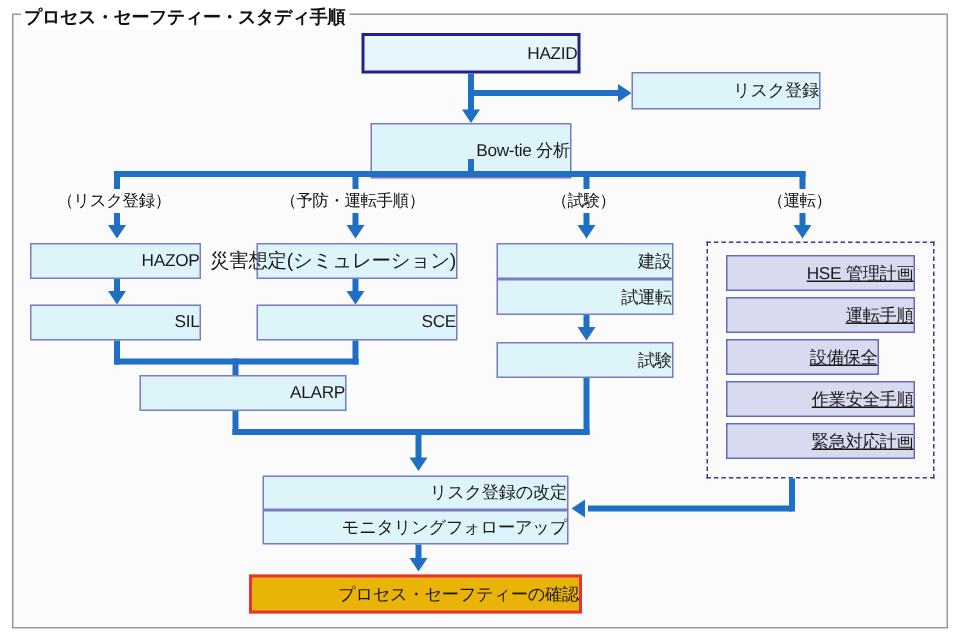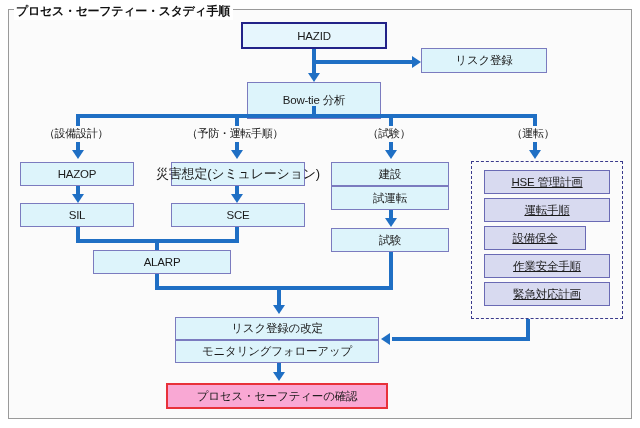--- a/index.html
+++ b/index.html
@@ -35,29 +35,29 @@
   }
 
   
   .box{
     position:absolute;
     box-sizing:border-box;
     background:#ddf4fb;
     border:1px solid #7b7bbf;
     display:flex;
     align-items:center;
-    justify-content:center;
+    justify-content:flex-end;
     color:#1a1a1a;
     font-size:11.5px;
     white-space:nowrap;
     letter-spacing:-0.2px;
   }
   .box.lav{background:#d8daf0;border:1px solid #6a6ab4;text-decoration:underline;}
   .box.hazid{border:2px solid #222288;background:#e6f6fd;}
-  .box.red{border:2px solid #e8313a;background:#f9a8d4;}
+  .box.red{border:2px solid #e8313a;background:#eab308;}
 
   .box.small{font-size:13px;}
 
   
   .caption{
     position:absolute;
     font-size:11px;
     color:#111111;
     white-space:nowrap;
     text-align:center;
@@ -110,21 +110,21 @@
   </div>
 
   <div class="ln lnv" style="left:312px;top:106px;height:12px;"></div>
   <div class="ln lnh" style="left:76px;top:114px;width:461px;"></div>
 
   <div class="ln lnv" style="left:76px;top:114px;height:12px;"></div>
   <div class="ln lnv" style="left:235px;top:114px;height:12px;"></div>
   <div class="ln lnv" style="left:389px;top:114px;height:12px;"></div>
   <div class="ln lnv" style="left:533px;top:114px;height:12px;"></div>
 
-  <div class="caption" style="left:26px;top:126px;width:100px;">（設備設計）</div>
+  <div class="caption" style="left:26px;top:126px;width:100px;">（リスク登録）</div>
   <div class="caption" style="left:175px;top:126px;width:120px;">（予防・運転手順）</div>
   <div class="caption" style="left:349px;top:126px;width:80px;">（試験）</div>
   <div class="caption" style="left:493px;top:126px;width:80px;">（運転）</div>
 
   <div class="ln lnv" style="left:76px;top:142px;height:12px;"></div>
   <div class="arr arr-d" style="left:72px;top:150px;"></div>
 
   <div class="ln lnv" style="left:235px;top:142px;height:12px;"></div>
   <div class="arr arr-d" style="left:231px;top:150px;"></div>
 

